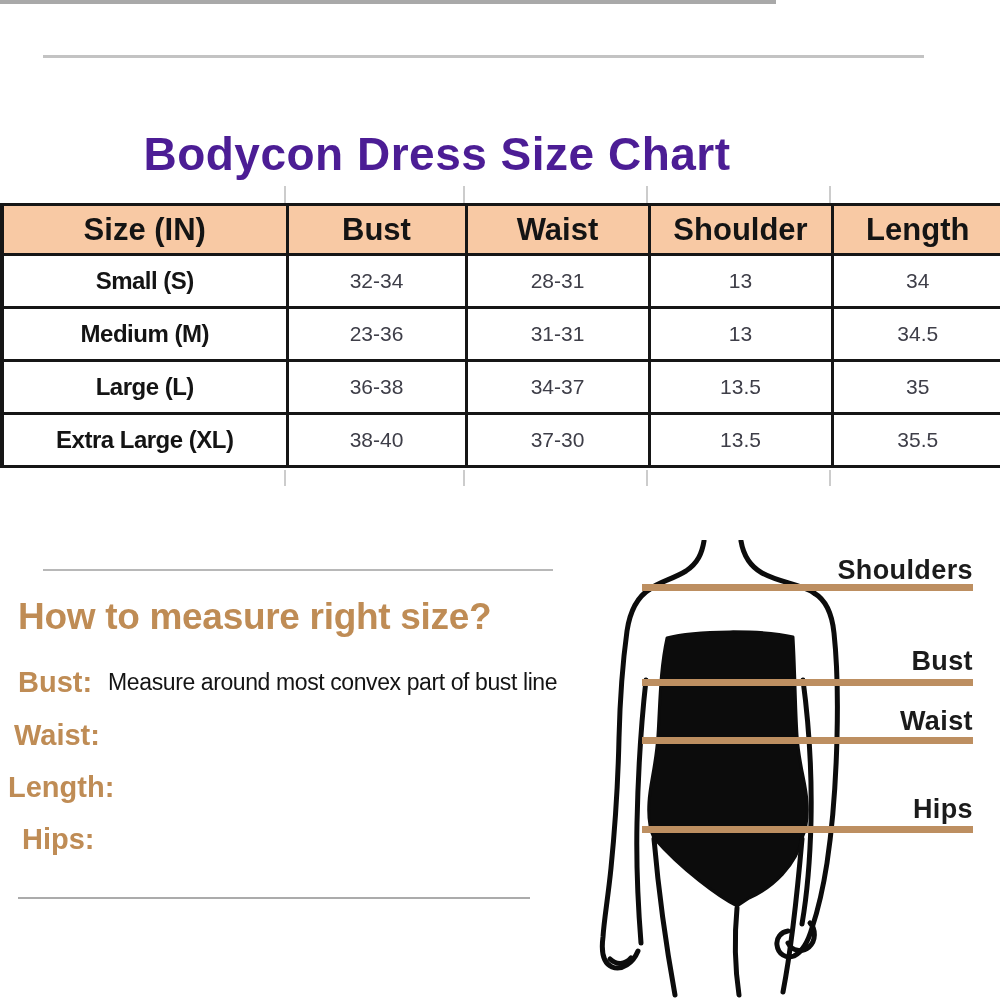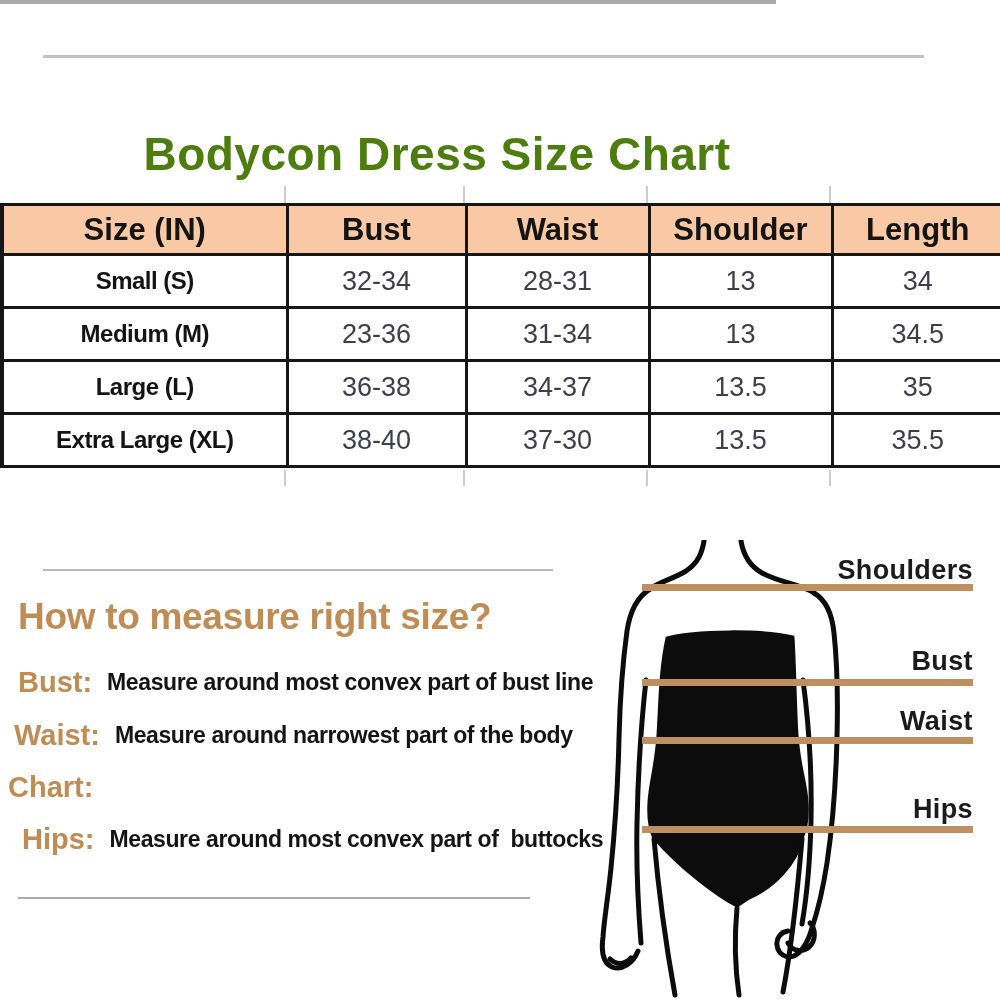--- a/index.html
+++ b/index.html
@@ -8,46 +8,46 @@
     font-family:"Liberation Sans",sans-serif;
   }
   
   .top-bar{position:absolute;left:0;top:0;width:776px;height:4px;background:#a9a9a9;}
   .divider-1{position:absolute;left:43px;top:55px;width:881px;height:3px;background:#c3c3c3;}
   .divider-2{position:absolute;left:43px;top:569px;width:510px;height:2px;background:#b8b8b8;}
   .divider-3{position:absolute;left:18px;top:897px;width:512px;height:2px;background:#ababab;}
 
   .page-title{
     position:absolute;left:0;top:96px;width:852px;padding-left:22px;box-sizing:border-box;
-    text-align:center;font-size:46px;font-weight:700;letter-spacing:.5px;color:#4d7c0f;
+    text-align:center;font-size:46px;font-weight:700;letter-spacing:.5px;color:#4c1d95;
   }
 
   
   .size-table-wrap{position:absolute;left:0;top:203px;width:1000px;}
   table.size-table{border-collapse:collapse;table-layout:fixed;width:1000px;border-left:4px solid #161616;}
   table.size-table th,table.size-table td{
     border:3px solid #161616;text-align:center;vertical-align:middle;padding:0;
   }
   table.size-table th:last-child,table.size-table td:last-child{border-right:none;}
   table.size-table thead tr{height:50px;background:#f8c9a4;}
   table.size-table tbody tr{height:53px;}
   th.hdr{font-size:31px;font-weight:700;color:#141414;}
   td.size-name{font-size:24px;font-weight:700;color:#141414;letter-spacing:-.5px;}
-  td.num{font-size:27px;font-weight:400;color:#3e3e48;font-family:"Liberation Sans",sans-serif;}
+  td.num{font-size:21px;font-weight:400;color:#3e3e48;font-family:"Liberation Sans",sans-serif;}
   .stub{position:absolute;width:2px;background:#cccccc;}
   .stub.top{top:-17px;height:17px;}
   .stub.bottom{bottom:-18px;height:16px;}
 
   
   .measure-title{
     position:absolute;left:18px;top:596px;font-size:37px;font-weight:700;color:#bf8c55;letter-spacing:-.3px;
   }
-  .measure-line{position:absolute;display:flex;align-items:center;gap:3px;white-space:pre;}
+  .measure-line{position:absolute;display:flex;align-items:center;gap:16px;white-space:pre;}
   .measure-term{font-size:29px;font-weight:700;color:#bf8c55;}
-  .measure-desc{font-size:23px;font-weight:700;color:#141414;letter-spacing:-.4px;white-space:pre;margin-left:12px;}
+  .measure-desc{font-size:23px;font-weight:400;color:#141414;letter-spacing:-.4px;white-space:pre;}
   .ml-0{left:18px;top:666px;}
   .ml-1{left:14px;top:719px;}
   .ml-2{left:8px;top:771px;}
   .ml-3{left:22px;top:823px;text-align:center;}
 
   
   .figure-wrap{position:absolute;left:560px;top:540px;width:440px;height:460px;}
   .figure-wrap svg{position:absolute;left:0;top:0;z-index:1;}
   .measure-bar{position:absolute;left:82px;width:331px;height:7px;background:#bd8f61;z-index:2;}
   .bar-shoulders{top:44px;}
@@ -103,21 +103,21 @@
         <tr>
           <td class="size-name">Small (S)</td>
           <td class="num">32-34</td>
           <td class="num">28-31</td>
           <td class="num">13</td>
           <td class="num">34</td>
         </tr>
         <tr>
           <td class="size-name">Medium (M)</td>
           <td class="num">23-36</td>
-          <td class="num">31-34</td>
+          <td class="num">31-31</td>
           <td class="num">13</td>
           <td class="num">34.5</td>
         </tr>
         <tr>
           <td class="size-name">Large (L)</td>
           <td class="num">36-38</td>
           <td class="num">34-37</td>
           <td class="num">13.5</td>
           <td class="num">35</td>
         </tr>
@@ -135,28 +135,26 @@
   <div class="divider-2"></div>
 
   <div class="measure-title">How to measure right size?</div>
 
   <div class="measure-line ml-0">
     <span class="measure-term">Bust:</span>
     <span class="measure-desc">Measure around most convex part of bust line</span>
   </div>
   <div class="measure-line ml-1">
     <span class="measure-term">Waist:</span>
-    <span class="measure-desc">Measure around narrowest part of the body</span>
   </div>
   <div class="measure-line ml-2">
-    <span class="measure-term">Chart:</span>
+    <span class="measure-term">Length:</span>
   </div>
   <div class="measure-line ml-3">
     <span class="measure-term">Hips:</span>
-    <span class="measure-desc">Measure around most convex part of  buttocks</span>
   </div>
 
   <div class="divider-3"></div>
 
   <div class="figure-wrap">
     <svg width="440" height="460" viewBox="0 0 440 460">
       <g transform="translate(6,0)" fill="none" stroke="#0c0c0c" stroke-width="5" stroke-linecap="round" stroke-linejoin="round">
 
         <path d="M138,1 C136,13 132,23 120,31 C107,39 93,42 84,49"></path>
         <path d="M175,1 C177,13 182,25 196,33 C214,43 235,44 248,53"></path>

